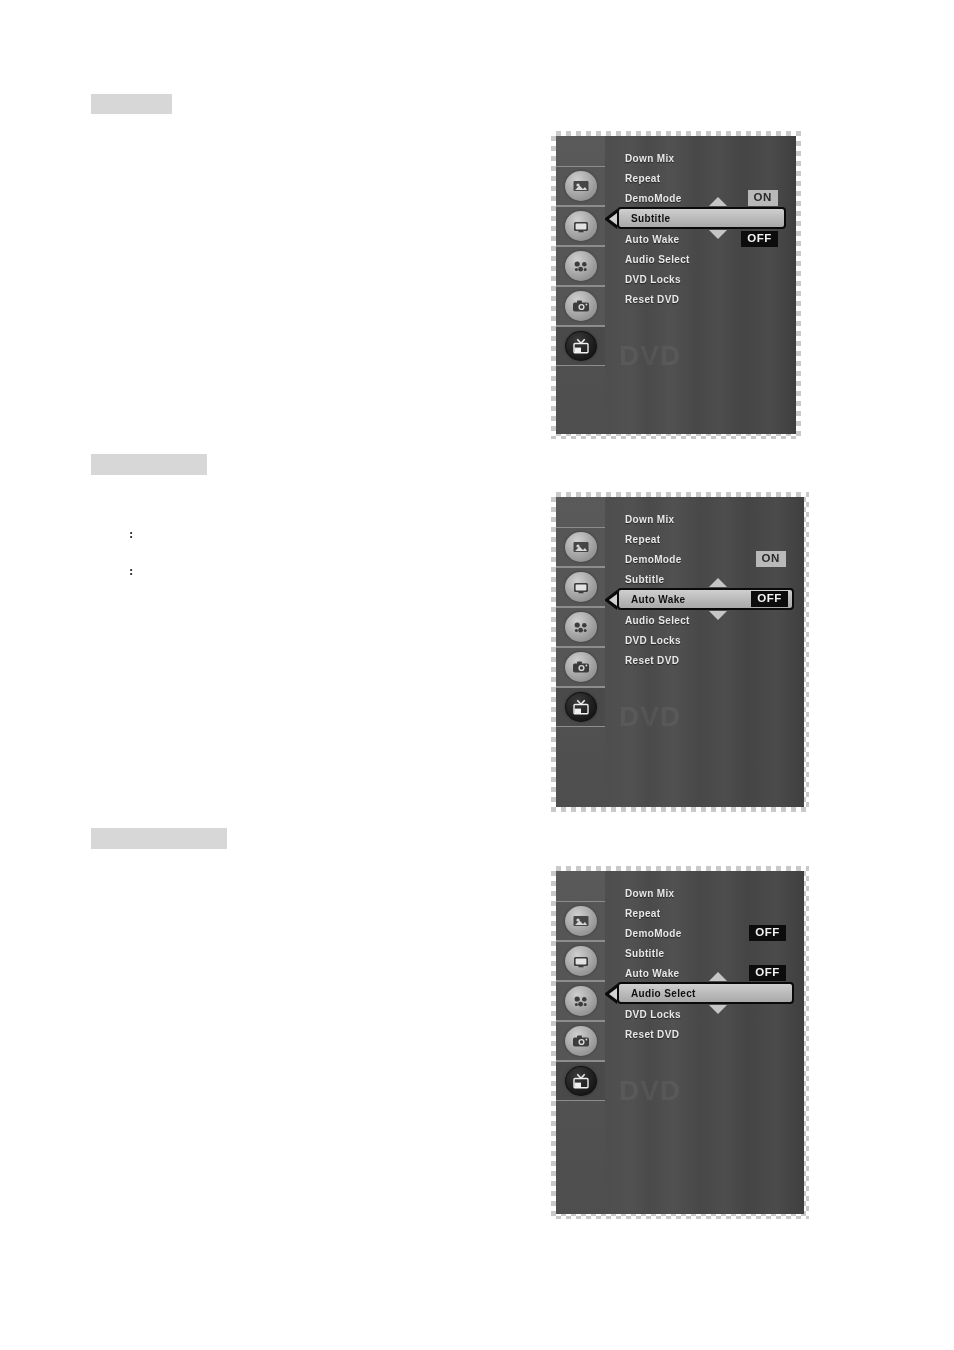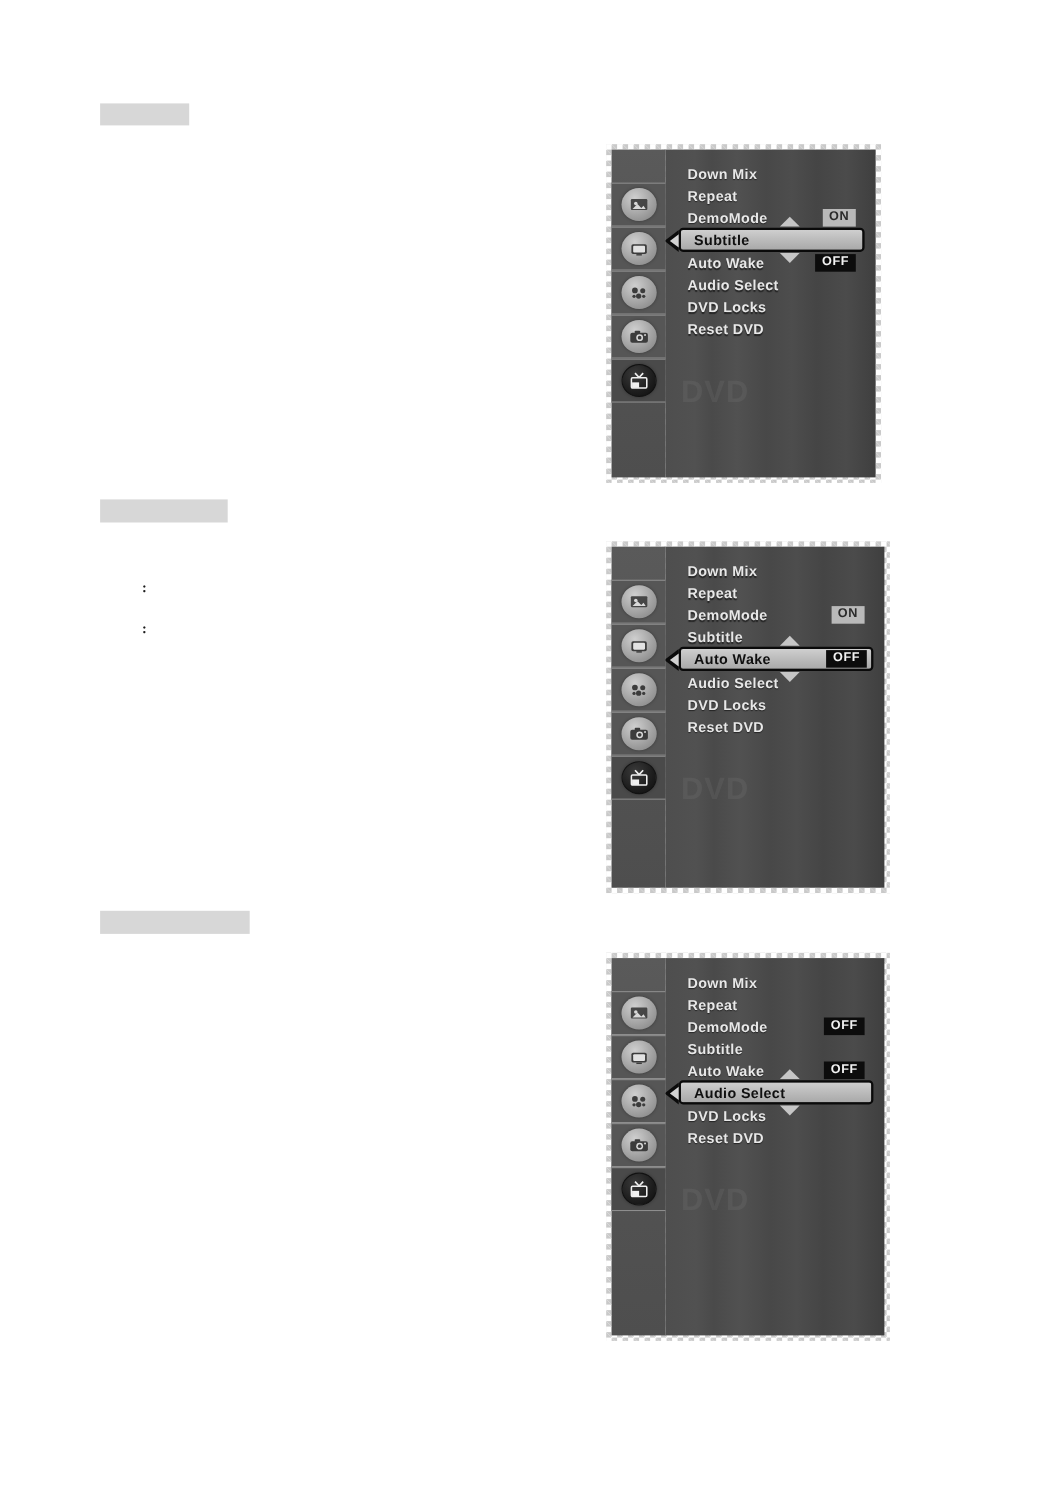--- a/index.html
+++ b/index.html
@@ -117,21 +117,21 @@
     top: 12px;
   }
   .menu-row {
     position: relative;
     height: 20px;
     display: flex;
     align-items: center;
     padding-left: 8px;
   }
   .menu-label {
-    font-size: 13px;
+    font-size: 10px;
     font-weight: 700;
     color: #e8e8e8;
     letter-spacing: 0.35px;
     text-shadow: 0 1px 1px rgba(0,0,0,0.55);
     white-space: nowrap;
   }
   .menu-row.selected {
     height: 21px;
   }
   .sel-pill {

